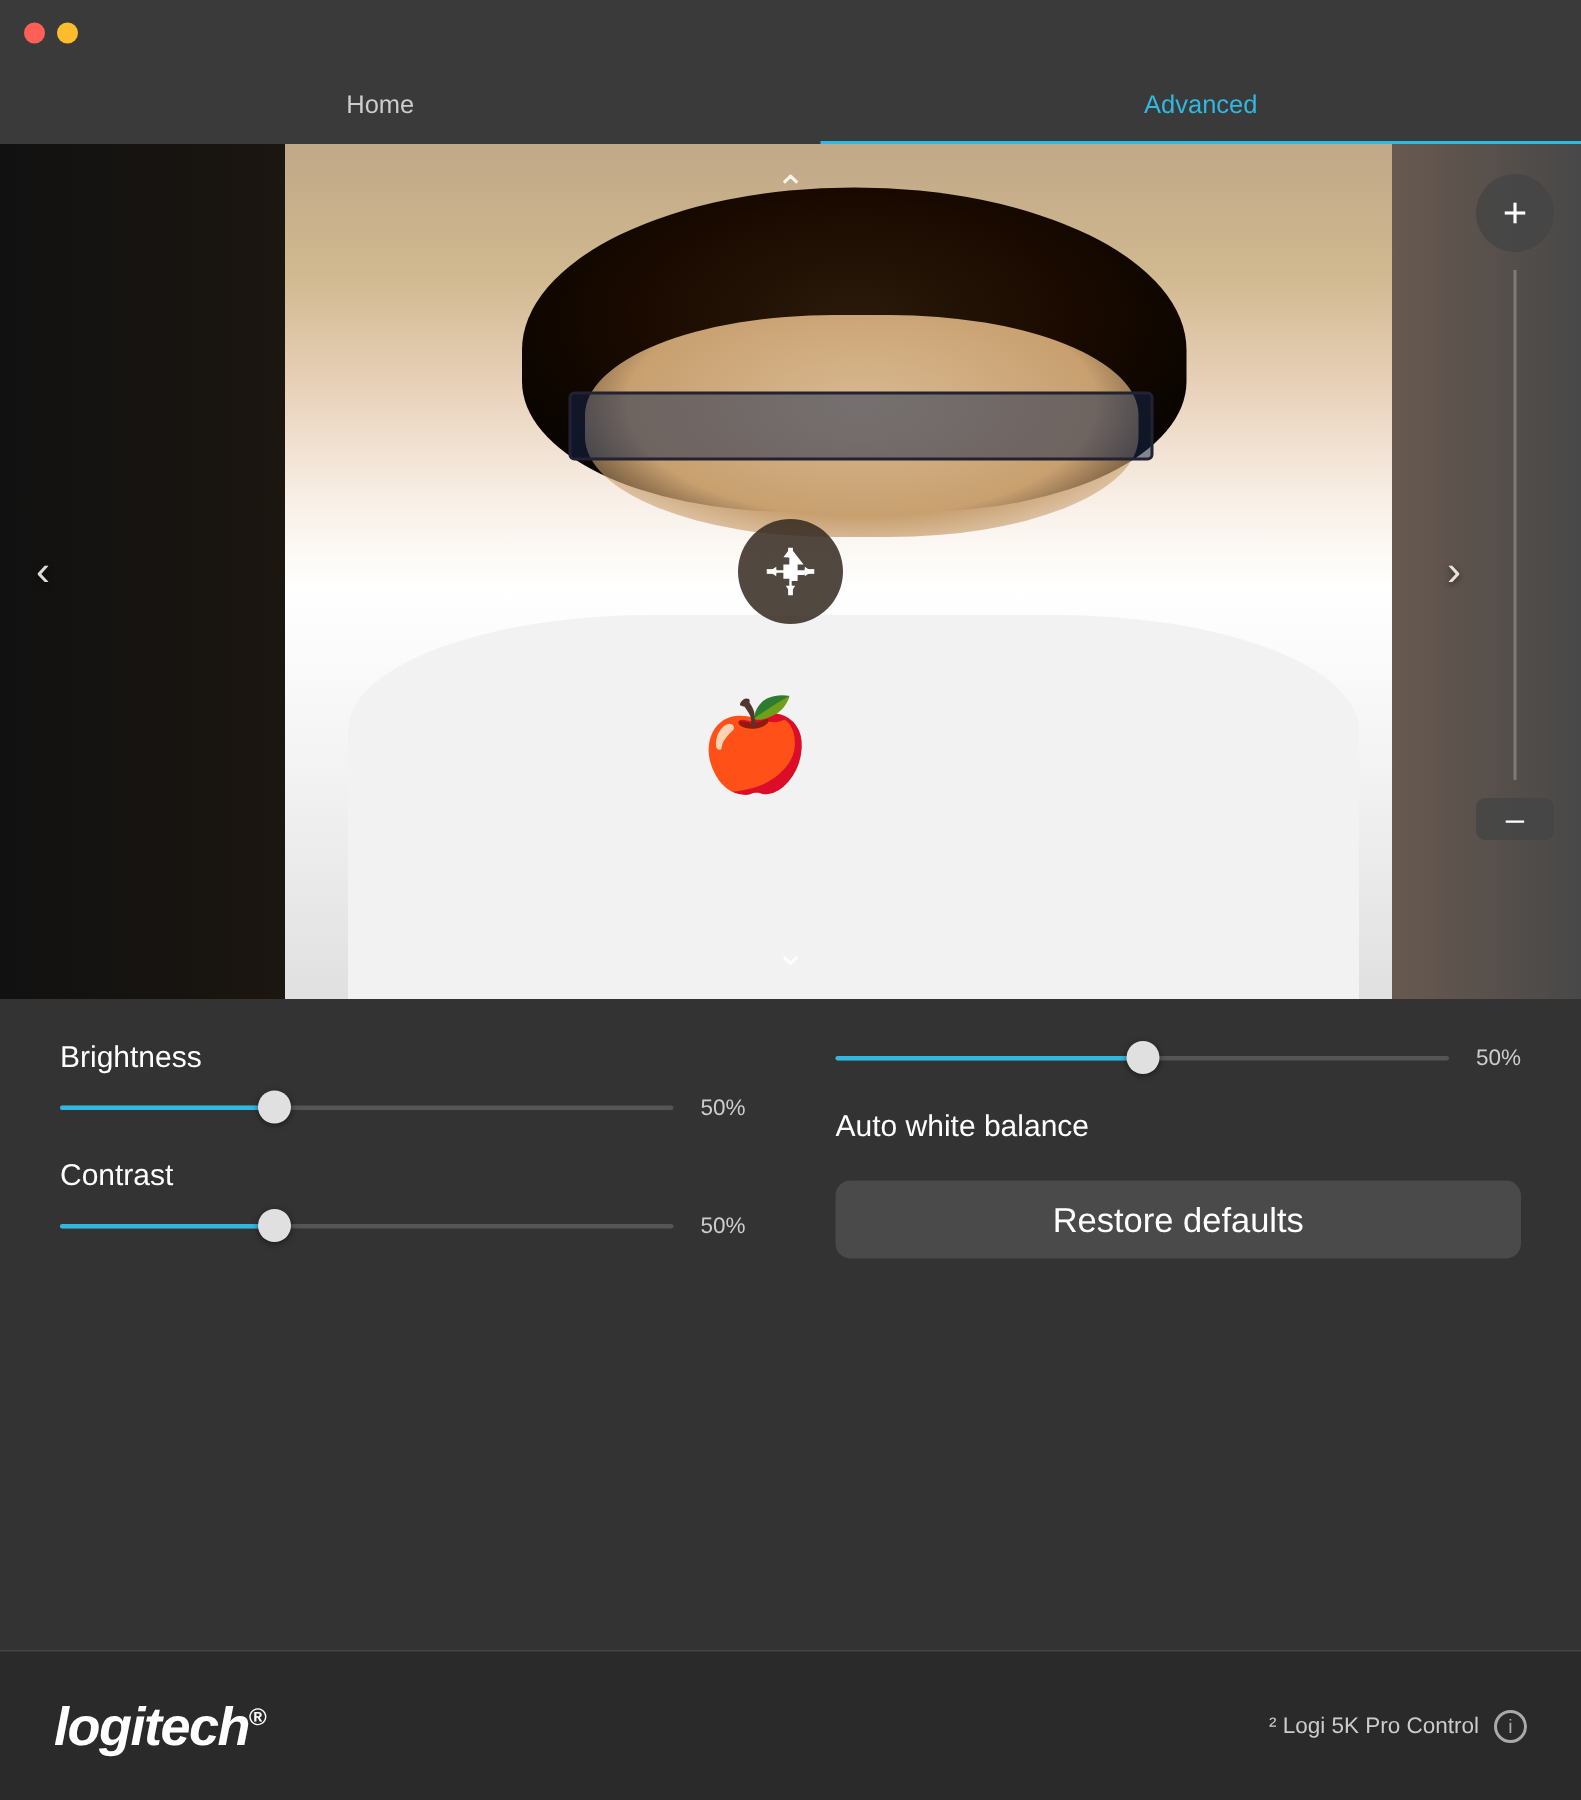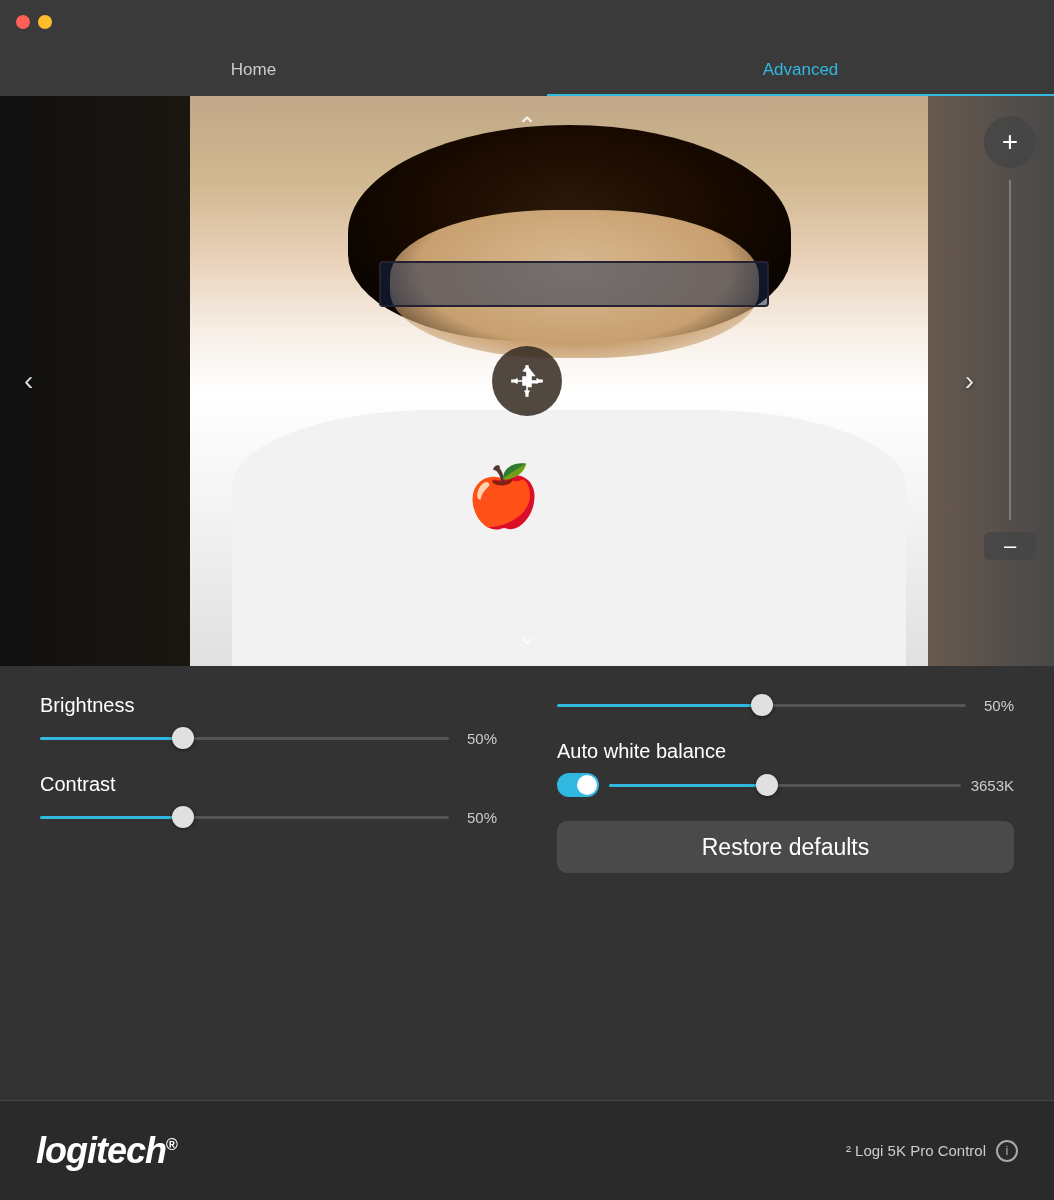--- a/index.html
+++ b/index.html
@@ -538,32 +538,20 @@
                 <div class="slider-fill" style="width:50%;"></div>
                 <div class="slider-thumb" style="left:50%;"></div>
               </div>
             </div>
             <div class="slider-value">50%</div>
           </div>
         </div>
 
         <div class="control-row">
           <div class="control-label">Auto white balance</div>
-          <div class="awb-slider-row">
-            <div class="toggle toggle-on awb-toggle">
-              <div class="toggle-knob"></div>
-            </div>
-            <div class="slider-container awb-slider">
-              <div class="slider-track">
-                <div class="slider-fill" style="width:45%;"></div>
-                <div class="slider-thumb" style="left:45%;"></div>
-              </div>
-            </div>
-            <div class="slider-value">3653K</div>
-          </div>
         </div>
 
         <div class="control-row">
           <button class="restore-btn">Restore defaults</button>
         </div>
       </div>
 
     </div>
   </div>
 

